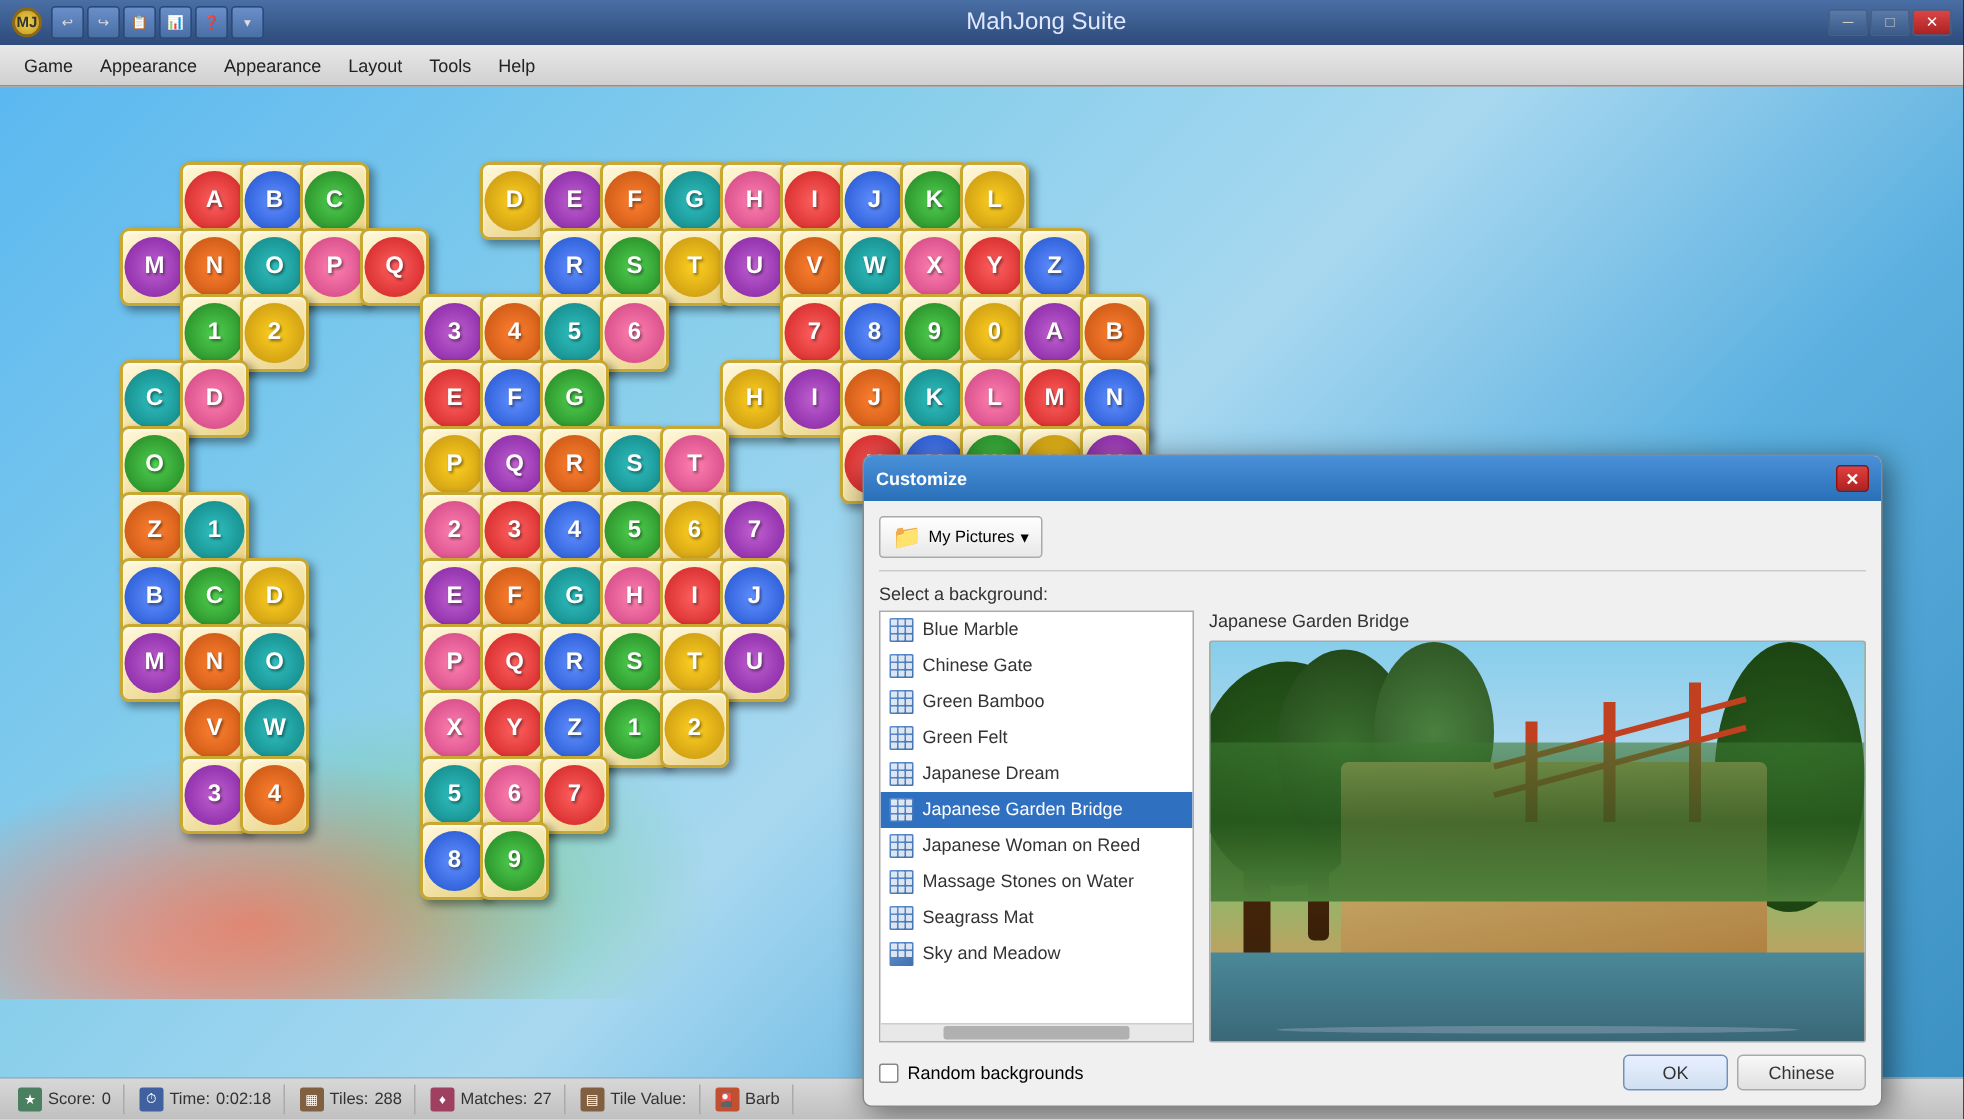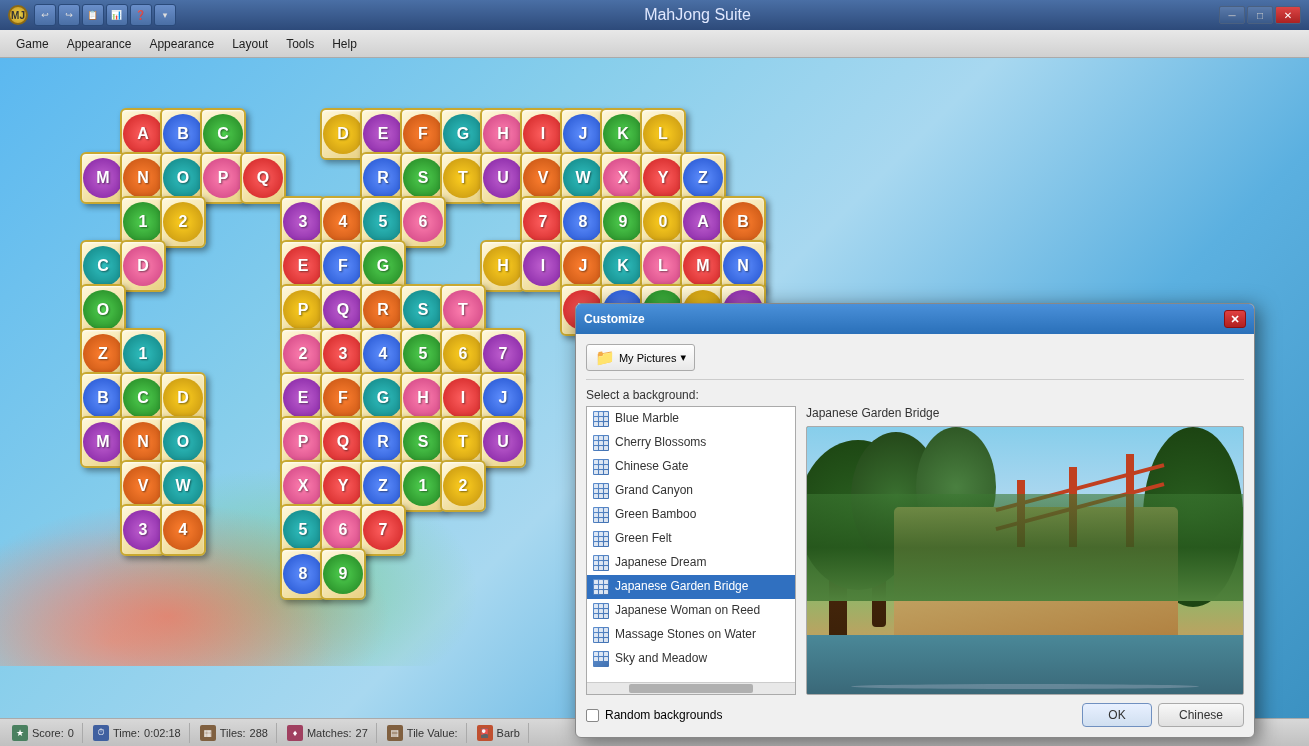--- a/index.html
+++ b/index.html
@@ -793,53 +793,21 @@
                       <div class="grid-dot"></div>
                       <div class="grid-dot"></div>
                       <div class="grid-dot"></div>
                       <div class="grid-dot"></div>
                       <div class="grid-dot"></div>
                       <div class="grid-dot"></div>
                       <div class="grid-dot"></div>
                       <div class="grid-dot"></div>
                     </div>
                   </div>
-                  <span>Cherry Blossoms</span>
-                </div>
-                <div class="list-item">
-                  <div class="list-item-icon">
-                    <div class="grid-icon">
-                      <div class="grid-dot"></div>
-                      <div class="grid-dot"></div>
-                      <div class="grid-dot"></div>
-                      <div class="grid-dot"></div>
-                      <div class="grid-dot"></div>
-                      <div class="grid-dot"></div>
-                      <div class="grid-dot"></div>
-                      <div class="grid-dot"></div>
-                      <div class="grid-dot"></div>
-                    </div>
-                  </div>
                   <span>Chinese Gate</span>
-                </div>
-                <div class="list-item">
-                  <div class="list-item-icon">
-                    <div class="grid-icon">
-                      <div class="grid-dot"></div>
-                      <div class="grid-dot"></div>
-                      <div class="grid-dot"></div>
-                      <div class="grid-dot"></div>
-                      <div class="grid-dot"></div>
-                      <div class="grid-dot"></div>
-                      <div class="grid-dot"></div>
-                      <div class="grid-dot"></div>
-                      <div class="grid-dot"></div>
-                    </div>
-                  </div>
-                  <span>Grand Canyon</span>
                 </div>
                 <div class="list-item">
                   <div class="list-item-icon">
                     <div class="grid-icon">
                       <div class="grid-dot"></div>
                       <div class="grid-dot"></div>
                       <div class="grid-dot"></div>
                       <div class="grid-dot"></div>
                       <div class="grid-dot"></div>
                       <div class="grid-dot"></div>
@@ -922,20 +890,36 @@
                       <div class="grid-dot"></div>
                       <div class="grid-dot"></div>
                       <div class="grid-dot"></div>
                       <div class="grid-dot"></div>
                       <div class="grid-dot"></div>
                       <div class="grid-dot"></div>
                       <div class="grid-dot"></div>
                     </div>
                   </div>
                   <span>Massage Stones on Water</span>
+                </div>
+                <div class="list-item">
+                  <div class="list-item-icon">
+                    <div class="grid-icon">
+                      <div class="grid-dot"></div>
+                      <div class="grid-dot"></div>
+                      <div class="grid-dot"></div>
+                      <div class="grid-dot"></div>
+                      <div class="grid-dot"></div>
+                      <div class="grid-dot"></div>
+                      <div class="grid-dot"></div>
+                      <div class="grid-dot"></div>
+                      <div class="grid-dot"></div>
+                    </div>
+                  </div>
+                  <span>Seagrass Mat</span>
                 </div>
                 <div class="list-item">
                   <div class="list-item-icon">
                     <div class="grid-icon">
                       <div class="grid-dot"></div>
                       <div class="grid-dot"></div>
                       <div class="grid-dot"></div>
                       <div class="grid-dot"></div>
                       <div class="grid-dot"></div>
                       <div class="grid-dot"></div>

